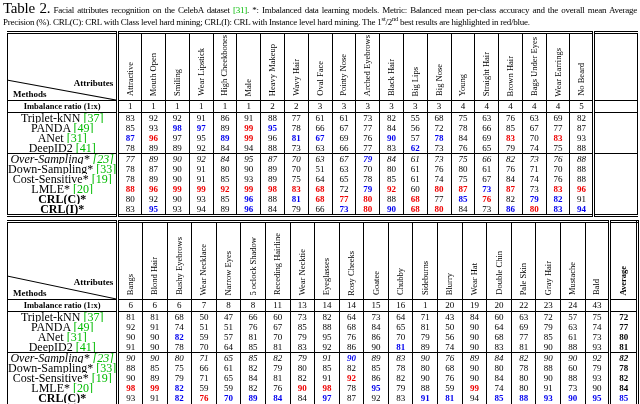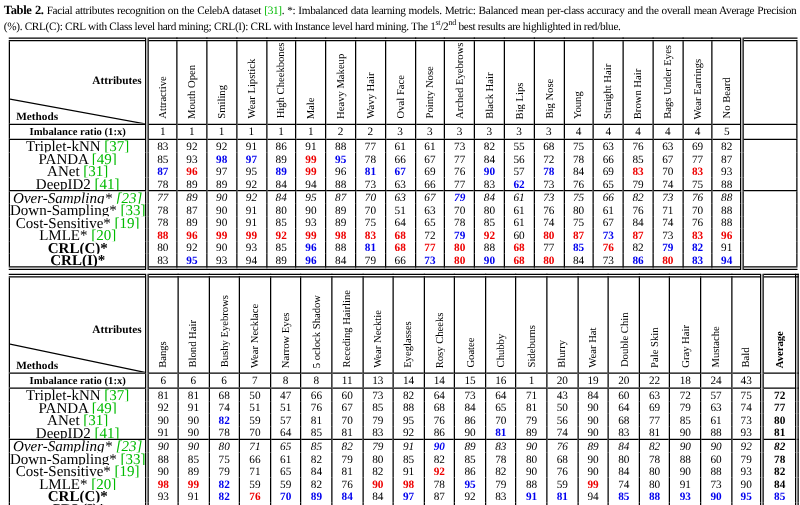--- a/index.html
+++ b/index.html
@@ -1,20 +1,20 @@
 <!DOCTYPE html>
 <html style="--c-first: #ee0000; --c-second: #0000ee; --c-cite: #00bb00;"><head>
 <meta charset="utf-8">
 <style>
   html,body{margin:0;padding:0;background:#fff;}
   body{width:640px;height:404px;overflow:hidden;color:#000;
        font-family:"Liberation Serif","DejaVu Serif",serif;}
   .caption{margin:2px 3px 3px 3px;font-size:9px;line-height:12px;
            text-align:justify;letter-spacing:-0.25px;}
-  .cap-title{font-weight:bold;font-size:10px;}
+  .cap-title{font-weight:normal;font-size:15px;}
   .cap-cite{color:var(--c-cite);}
   sup.cap-sup{font-size:6.5px;line-height:0;}
   table{border-collapse:collapse;table-layout:fixed;margin-left:7px;
         border-top:3px double #000;border-bottom:3px double #000;
         border-left:1px solid #000;}
   table.t1{border-right:1px solid #000;margin-bottom:3px;}
   table.t2{border-right:3px double #000;}
   td{border-left:1px solid #000;text-align:center;font-size:9px;
      line-height:10px;height:10px;padding:0;overflow:hidden;white-space:nowrap;}
   td:first-child{border-left:none;}
@@ -29,21 +29,21 @@
   td.ratio-label{font-weight:bold;font-size:8.5px;}
   tr.group-start td{border-top:1px solid #000;font-style:italic;}
   td.method{font-size:12px;}
   td.method.bold-m{font-weight:bold;}
   .cite{color:var(--c-cite);}
   .c-r{color:var(--c-first);font-weight:bold;}
   .c-b{color:var(--c-second);font-weight:bold;}
   td.avg{font-weight:bold;}
   td.corner{position:relative;padding:0;}
   td.corner svg{position:absolute;left:0;top:0;width:100%;height:100%;}
-  .corner-attr{position:absolute;right:3px;bottom:30px;font-weight:bold;font-size:9px;}
+  .corner-attr{position:absolute;right:3px;bottom:12px;font-weight:bold;font-size:9px;}
   .corner-meth{position:absolute;left:5px;bottom:1px;font-weight:bold;font-size:9px;}
 </style>
 </head>
 <body>
 
 <div>
   <p class="caption"><span class="cap-title">Table 2.</span><span class="cap-text"> Facial attributes recognition on the CelebA dataset </span><span class="cap-cite">[31]</span><span class="cap-text">. *: Imbalanced data learning models. Metric: Balanced mean per-class accuracy and the overall mean Average Precision (%). CRL(C): CRL with Class level hard mining; CRL(I): CRL with Instance level hard mining. The 1</span><sup class="cap-sup cap-sup">st</sup><span class="cap-text">/2</span><sup class="cap-sup cap-sup">nd</sup><span class="cap-text"> best results are highlighted in red/blue.</span></p>
   <table class="t1">
       <colgroup>
         <col style="width: 110px;">
@@ -436,21 +436,21 @@
           <td>13</td>
           <td>14</td>
           <td>14</td>
           <td>15</td>
           <td>16</td>
           <td>1</td>
           <td>20</td>
           <td>19</td>
           <td>20</td>
           <td>22</td>
-          <td>18</td>
+          <td>23</td>
           <td>24</td>
           <td>43</td>
           <td class="dbl"></td>
         </tr>
       </thead>
       <tbody>
         <tr>
           <td class="method"><span>Triplet-kNN</span> <span class="cite">[37]</span></td>
           <td class="dbl">81</td>
           <td>81</td>

